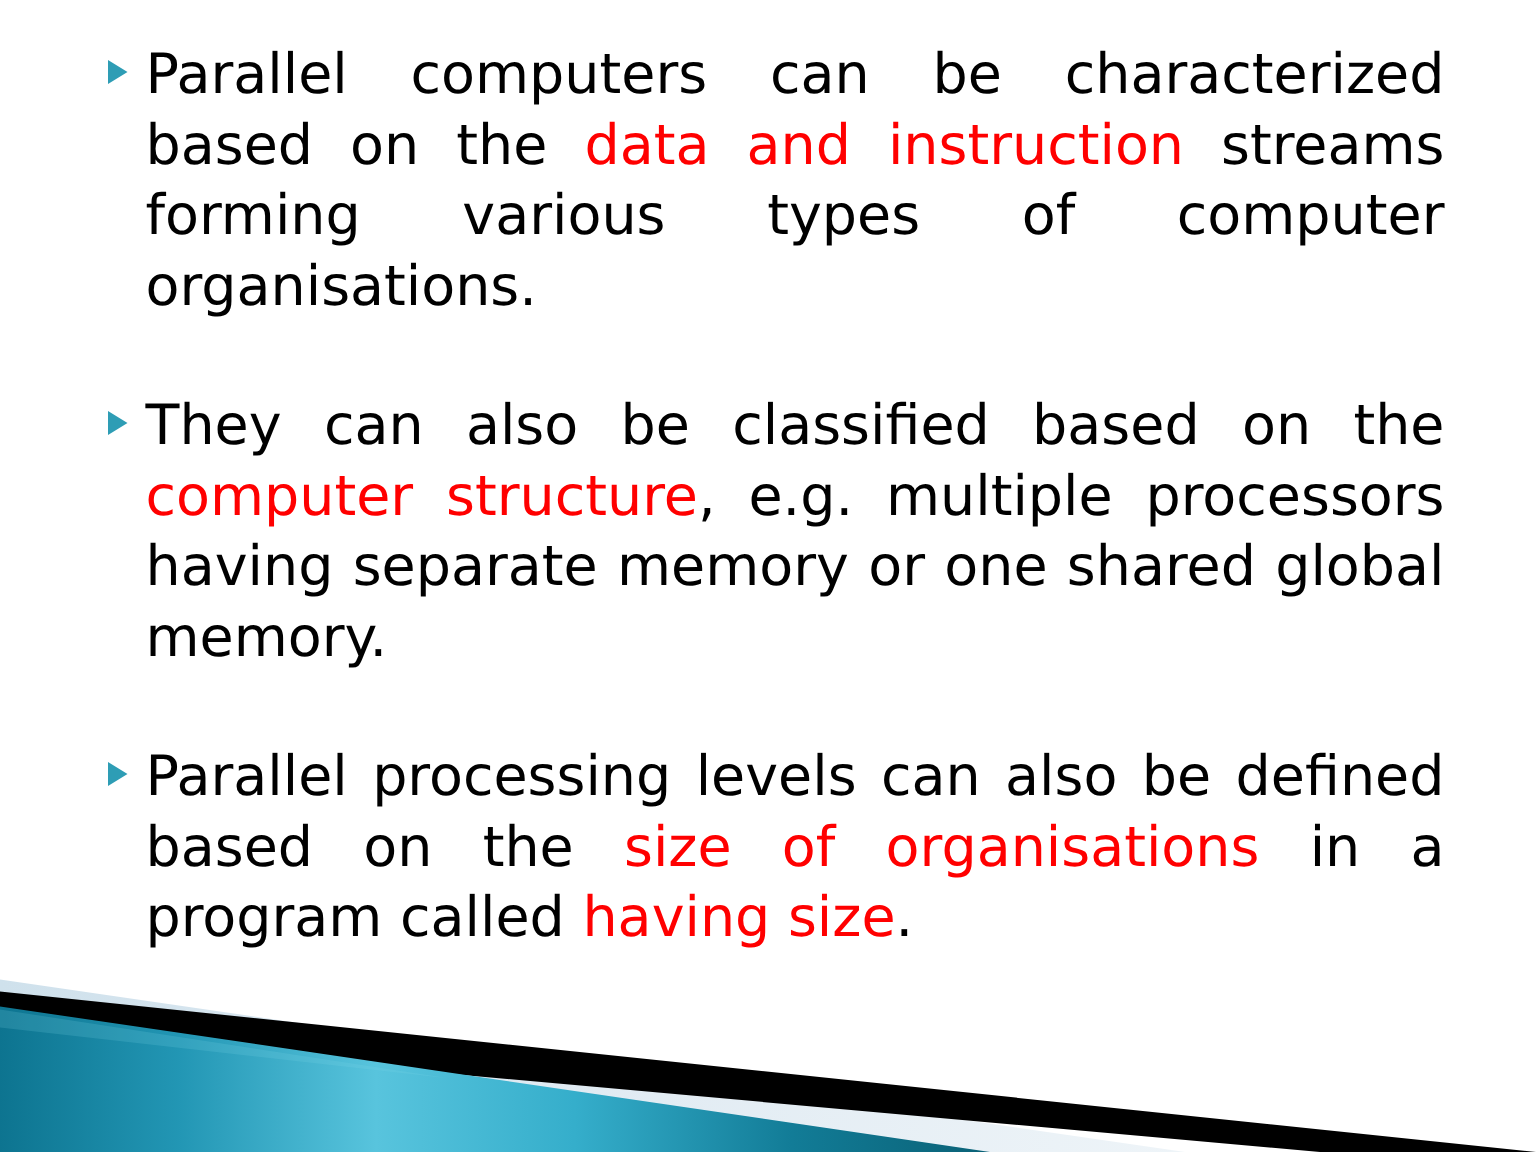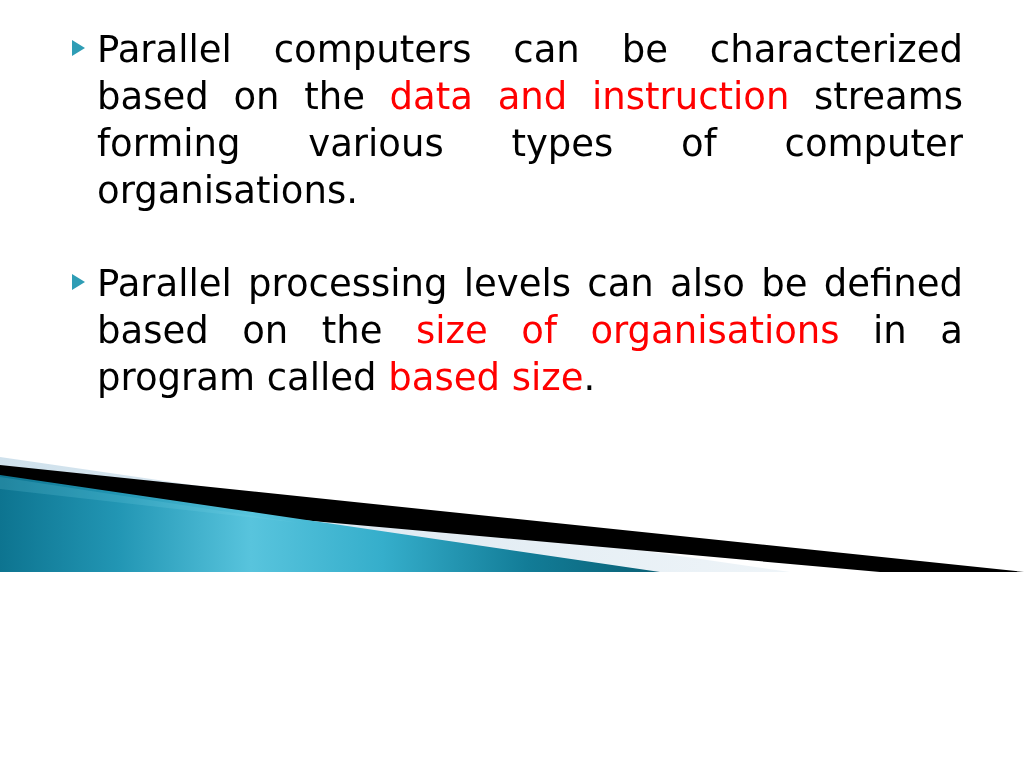--- a/index.html
+++ b/index.html
@@ -12,21 +12,21 @@
     height: 768px;
     overflow: hidden;
     position: relative;
     font-family: "DejaVu Sans", sans-serif;
   }
 
   #slide {
     position: absolute;
     inset: 0;
     width: 1024px;
-    height: 572px;
+    height: 768px;
     background: #ffffff;
     overflow: hidden;
   }
 
   
   #content {
     position: absolute;
     left: 0;
     top: 26px;
     width: 1024px;
@@ -83,24 +83,28 @@
 
 <div id="slide">
 
   <div id="content">
 
     <div class="bullet-block">
       <span class="bullet-marker"></span>
       <span class="bullet-text"><span>Parallel computers can be characterized based on the </span><span class="hl">data and instruction</span><span> streams forming various types of computer organisations.</span></span>
     </div>
 
+    <div class="bullet-block">
+      <span class="bullet-marker"></span>
+      <span class="bullet-text"><span>They can also be classified based on the </span><span class="hl">computer structure</span><span>, e.g. multiple processors having separate memory or one shared global memory.</span></span>
+    </div>
 
     <div class="bullet-block">
       <span class="bullet-marker"></span>
-      <span class="bullet-text"><span>Parallel processing levels can also be defined based on the </span><span class="hl">size of organisations</span><span> in a program called </span><span class="hl">based size</span><span>.</span></span>
+      <span class="bullet-text"><span>Parallel processing levels can also be defined based on the </span><span class="hl">size of organisations</span><span> in a program called </span><span class="hl">having size</span><span>.</span></span>
     </div>
 
   </div>
 
   <div id="decor">
     <svg viewBox="0 0 1024 135" preserveAspectRatio="none" xmlns="http://www.w3.org/2000/svg">
       <defs>
         <linearGradient id="tealGrad" x1="0" y1="0" x2="1" y2="0">
           <stop offset="0%" stop-color="#0D7490"></stop>
           <stop offset="18%" stop-color="#2296B4"></stop>

